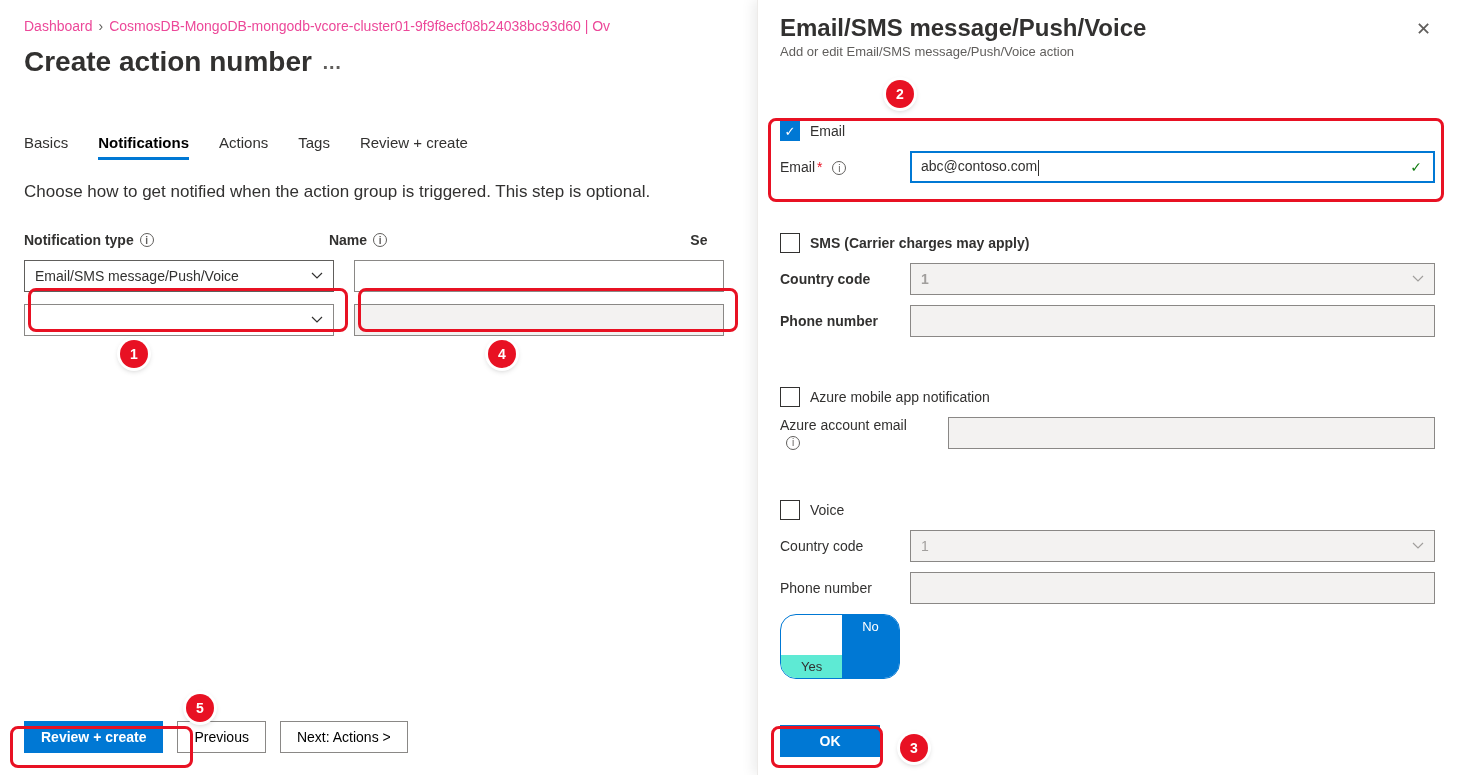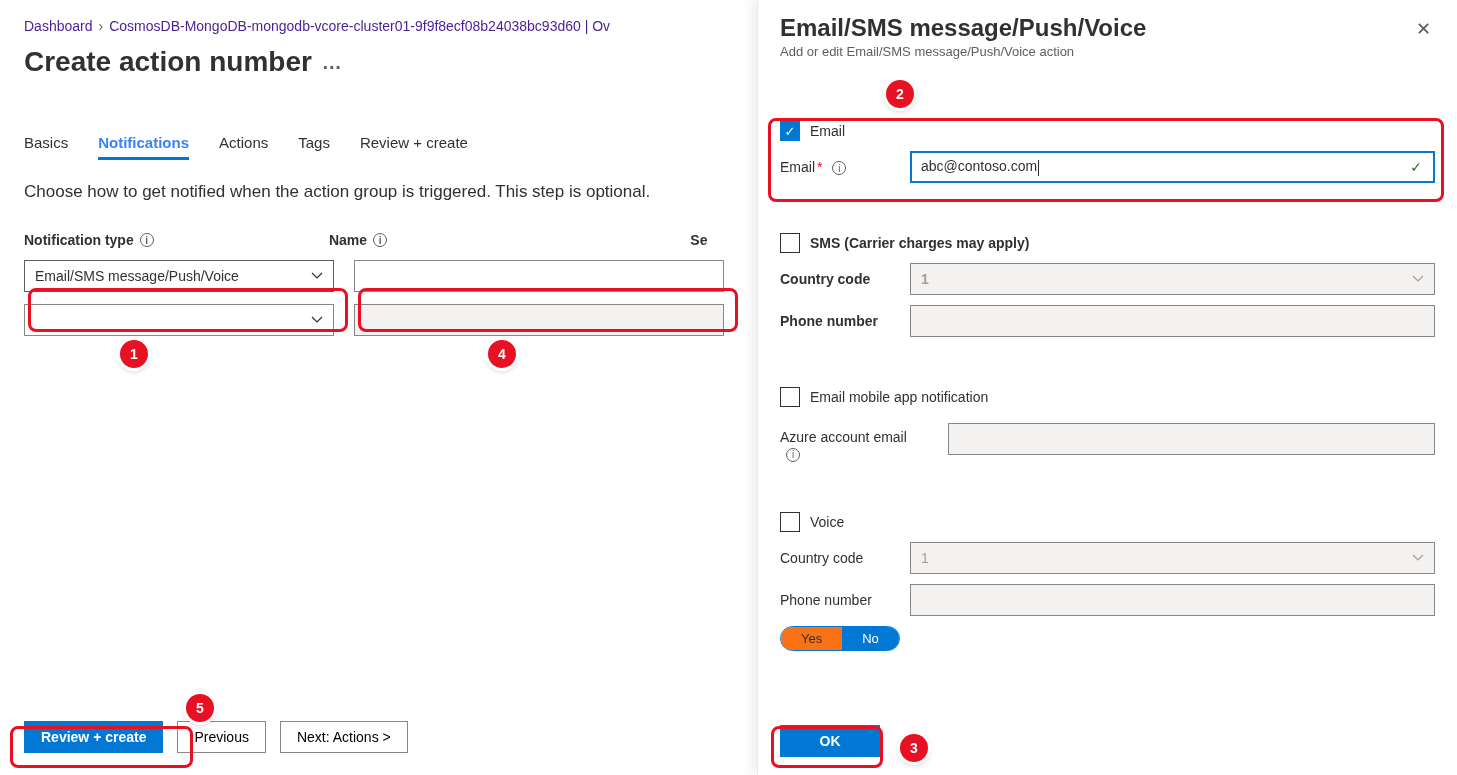--- a/index.html
+++ b/index.html
@@ -1,29 +1,29 @@
 <!DOCTYPE html>
 <html><head>
   <meta charset="utf-8">
   <style>
     * { box-sizing: border-box; margin: 0; padding: 0; font-family: "Segoe UI", Arial, sans-serif; }
     body { width: 1457px; height: 775px; background: #fff; color: #323130; position: relative; overflow: hidden; }
-    a { color: #4c1d95; text-decoration: none; }
+    a { color: #ec4899; text-decoration: none; }
 
     .main { padding: 18px 24px; width: 752px; }
 
     .breadcrumb { font-size: 14px; display: flex; align-items: center; gap: 4px; flex-wrap: nowrap; white-space: nowrap; overflow: hidden; }
     .breadcrumb .sep { color: #605e5c; margin: 0 2px; }
 
     h1 { font-size: 28px; font-weight: 600; margin-top: 12px; display: flex; align-items: center; gap: 10px; }
     .more-dots { color: #605e5c; font-size: 20px; letter-spacing: 1px; cursor: pointer; }
 
     .tabs { display: flex; gap: 30px; margin-top: 50px; border-bottom: none; }
     .tab { font-size: 15px; padding: 6px 0; color: #323130; cursor: pointer; }
-    .tab.active { color: #3b82f6; font-weight: 600; border-bottom: 3px solid #0078d4; }
+    .tab.active { color: #000000; font-weight: 600; border-bottom: 3px solid #0078d4; }
 
     .description { margin-top: 22px; font-size: 17px; color: #323130; }
 
     .form-header-row { display: flex; gap: 13px; margin-top: 30px; }
     .col-notif { width: 310px; }
     .col-name { width: 370px; }
     .col-se { width: 40px; }
     .form-label { font-size: 14px; font-weight: 600; display: flex; align-items: center; gap: 6px; }
     .info-icon { display: inline-flex; width: 14px; height: 14px; border: 1px solid #605e5c; border-radius: 50%; font-size: 10px; align-items: center; justify-content: center; color: #605e5c; }
 
@@ -76,21 +76,21 @@
       flex: 1; height: 32px; border: 1px solid #8a8886; padding: 0 10px; font-size: 14px;
       display: flex; align-items: center; justify-content: space-between;
     }
     .panel-input.focused { border: 2px solid #0078d4; padding: 0 9px; }
     .panel-input.disabled { background: #f3f2f1; color: #a19f9d; }
     .check-ok { color: #107c10; margin-right: 2px; }
 
     .alert-schema { margin-top: 56px; font-size: 14px; display: flex; align-items: center; gap: 8px; }
     .toggle-yn { margin-top: 10px; display: inline-flex; border: 1px solid #0078d4; border-radius: 16px; overflow: hidden; font-size: 13px; }
     .toggle-yn span { padding: 4px 20px; display: inline-block; cursor: pointer; }
-    .toggle-yn .on { background: #f97316; color: #323130; }
+    .toggle-yn .on { background: #5eead4; color: #323130; margin-top: 40px; }
     .toggle-yn .off { background: #0078d4; color: #fff; }
 
     .panel-footer { position: absolute; bottom: 18px; left: 22px; }
 
     .caret-line { border-right: 1px solid #323130; height: 16px; display: inline-block; margin-left: 1px; vertical-align: middle; }
   </style>
 </head>
 <body>
 
 <div class="main">
@@ -220,24 +220,24 @@
     <div class="field-row">
       <div class="field-label">Phone number</div>
       <div class="panel-input disabled"></div>
     </div>
   </div>
 
   
   <div class="section" style="margin-top:50px;">
     <div class="check-row">
       <span class="checkbox"></span>
-      <span class="check-label">Email mobile app notification</span>
-    </div>
-    <div class="field-row">
-      <div class="field-label" style="width:150px;margin-top:12px;">
+      <span class="check-label">Azure mobile app notification</span>
+    </div>
+    <div class="field-row">
+      <div class="field-label" style="width:150px;">
         <span>Azure account email</span>
         <span class="info-icon" style="margin-left:6px;">i</span>
       </div>
       <div class="panel-input disabled"></div>
     </div>
   </div>
 
   
   <div class="section" style="margin-top:50px;">
     <div class="check-row">

